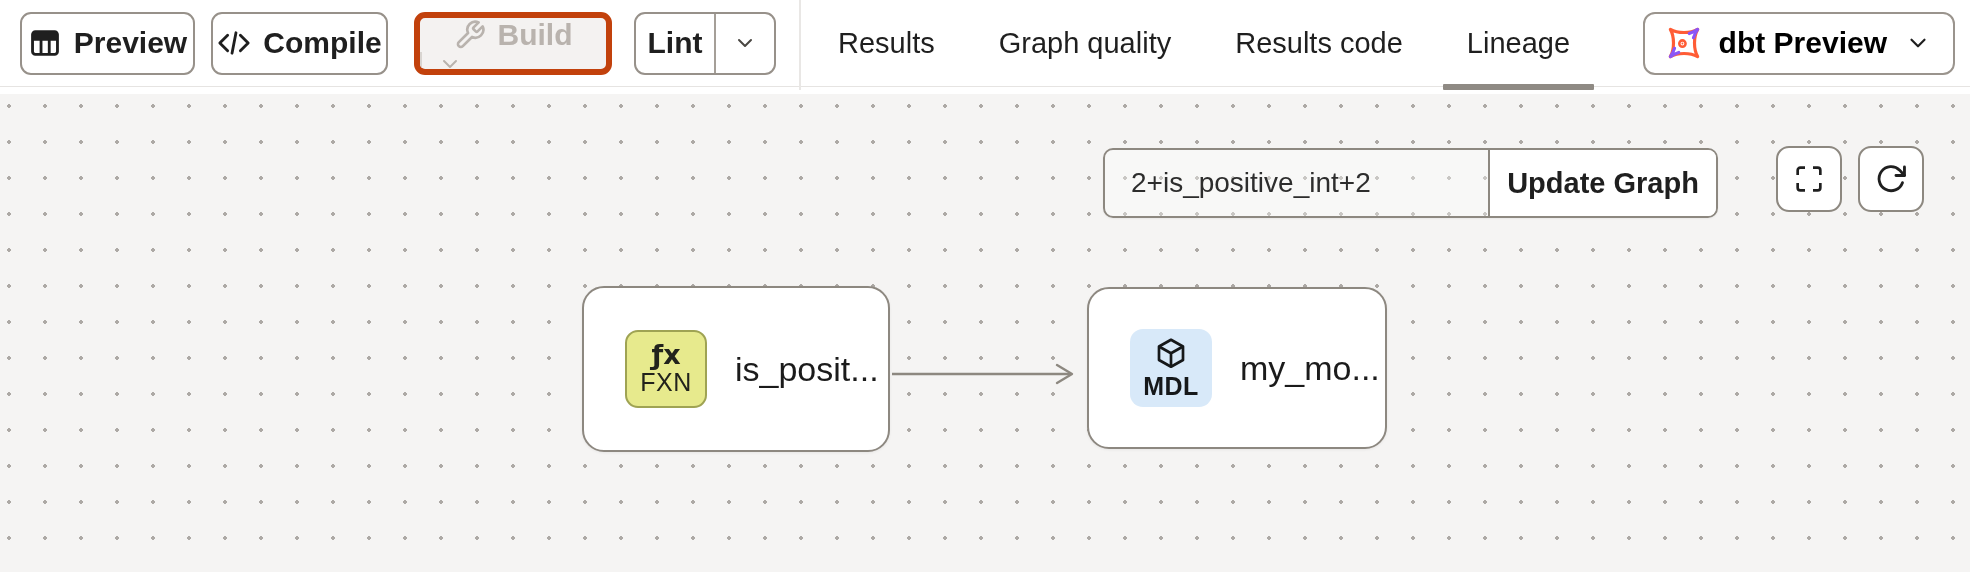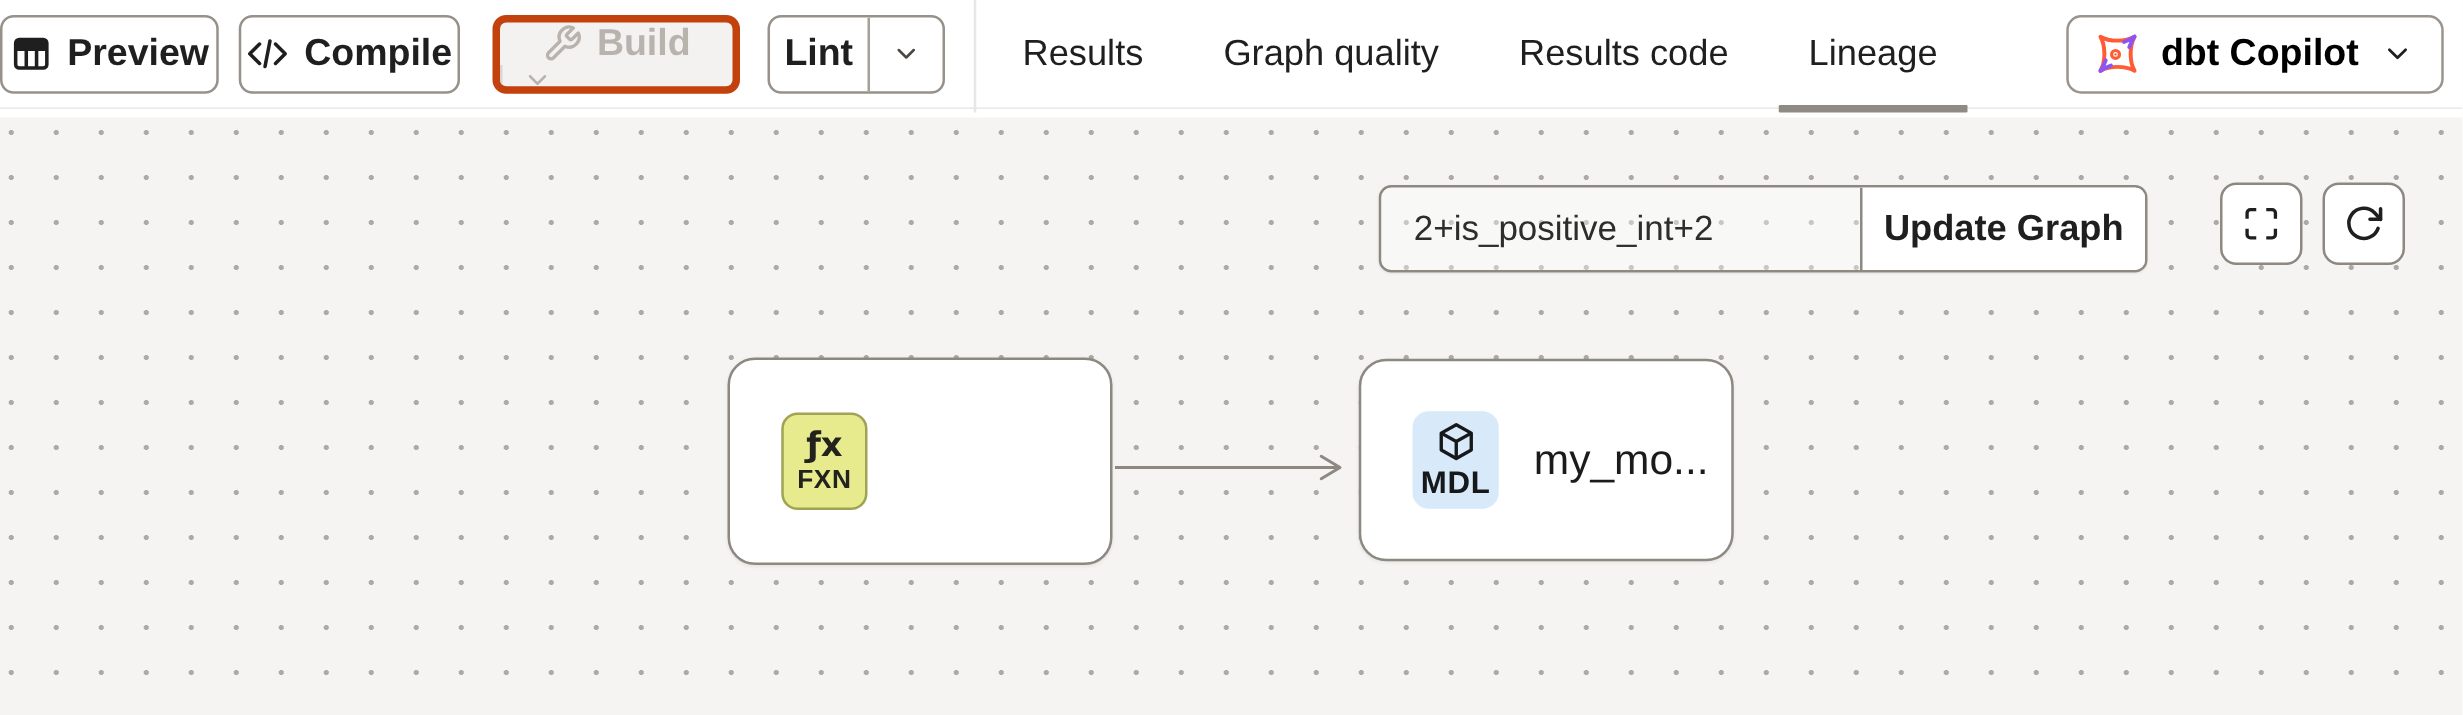--- a/index.html
+++ b/index.html
@@ -4,21 +4,21 @@
 <style>
   * { margin:0; padding:0; box-sizing:border-box; }
   html,body { width:1970px; height:572px; background:#ffffff; }
   body { font-family:"Liberation Sans","DejaVu Sans",sans-serif; color:#1f1f1f; overflow:hidden; }
   .app { position:relative; width:1970px; height:572px; }
 
   
   .header {
     position:absolute; top:0; left:0; width:1970px; height:87px;
     background:#ffffff; border-bottom:1px solid #e6e4e2;
-    display:flex; align-items:center; 
+    display:flex; align-items:center; padding-left:20px;
   }
   .btn {
     display:flex; align-items:center; justify-content:center; gap:12px;
     height:63px; border:2px solid #97918a; border-radius:11px; background:#ffffff;
     font-size:30px; font-weight:600; color:#1f1f1f; cursor:pointer; flex:none;
   }
   .btn svg { flex:none; }
   .btn-preview { width:175px; }
   .btn-compile { width:177px; margin-left:16px; }
   .split {
@@ -94,26 +94,26 @@
   .icon-btn.refresh { left:1858px; }
 
   .node {
     position:absolute; background:#ffffff; border:2px solid #8d8880; border-radius:22px;
     display:flex; align-items:center; gap:28px; padding-left:41px; cursor:pointer;
     box-shadow:0 1px 3px rgba(0,0,0,0.06);
   }
   .node-fxn { left:582px; top:192px; width:308px; height:166px; }
   .node-mdl { left:1087px; top:193px; width:300px; height:162px; }
   .tile {
-    width:69px; height:78px; border-radius:13px; flex:none;
+    width:82px; height:78px; border-radius:13px; flex:none;
     display:flex; flex-direction:column; align-items:center; justify-content:center;
   }
   .tile-fxn { background:#e7ea8d; border:2px solid #9fa353; color:#22231c; }
   .tile-fxn .tile-symbol { font-family:"DejaVu Sans",sans-serif; font-size:27px; font-weight:600; line-height:1.05; }
-  .tile-fxn .tile-code { font-size:21px; font-weight:700; letter-spacing:0.5px; line-height:1.1; }
+  .tile-fxn .tile-code { font-size:25px; font-weight:400; letter-spacing:0.5px; line-height:1.1; }
   .tile-mdl { background:#d8e9f9; color:#16181a; gap:1px; }
   .tile-mdl .tile-code { font-size:25px; font-weight:600; letter-spacing:0.5px; line-height:1.1; }
   .node-label { font-size:34px; color:#1b1b1b; white-space:nowrap; overflow:hidden; }
 
   .edge { position:absolute; left:0; top:0; pointer-events:none; }
 </style>
 </head>
 <body>
 
 <div class="app">
@@ -197,21 +197,21 @@
     <button class="copilot">
       <span style="display:flex;">
         <svg width="42" height="42" viewBox="0 0 40 40" fill="none" stroke-linecap="round" stroke-linejoin="round">
           <path d="M7 7 C14 11 26 11 33 7 C29 14 29 26 33 33 C26 29 14 29 7 33 C11 26 11 14 7 7 Z" stroke="#ff5c35" stroke-width="3"></path>
           <path d="M25 11 C28 10 31 8.5 33 7 C31.5 9 30 12 29 15" stroke="#8b55f6" stroke-width="3"></path>
           <path d="M15 29 C12 30 9 31.5 7 33 C8.5 31 10 28 11 25" stroke="#8b55f6" stroke-width="3"></path>
           <circle cx="18.5" cy="20.5" r="3" stroke="#ff5c35" stroke-width="2.4"></circle>
           <circle cx="18.5" cy="20.5" r="0.9" fill="#ff5c35"></circle>
         </svg>
       </span>
-      <span>dbt Copilot</span>
+      <span>dbt Preview</span>
       <span style="display:flex; margin-left:4px;">
         <svg width="26" height="26" viewBox="0 0 24 24" fill="none" stroke="#1f1f1f" stroke-width="2" stroke-linecap="round" stroke-linejoin="round">
             <polyline points="6 9 12 15 18 9"></polyline>
           </svg>
       </span>
     </button>
   </div>
 
   <div class="canvas">
 
@@ -243,20 +243,21 @@
     <svg class="edge" width="1970" height="478">
       <line x1="892" y1="280" x2="1070" y2="280" stroke="#8d8880" stroke-width="2.4"></line>
       <polyline points="1057,271 1072,280 1057,289" fill="none" stroke="#8d8880" stroke-width="2.4" stroke-linecap="round" stroke-linejoin="round"></polyline>
     </svg>
 
     <div class="node node-fxn">
       <div class="tile tile-fxn">
         <span class="tile-symbol">ƒx</span>
         <span class="tile-code">FXN</span>
       </div>
+      <span class="node-label">is_posit...</span>
     </div>
 
     <div class="node node-mdl">
       <div class="tile tile-mdl">
         <span style="display:flex;">
           <svg width="36" height="36" viewBox="0 0 24 24" fill="none" stroke="#16181a" stroke-width="1.8" stroke-linejoin="round">
             <path d="M12 2.5l8 4.5v9l-8 4.5-8-4.5V7z"></path>
             <path d="M12 11.5L4 7 M12 11.5l8-4.5 M12 11.5v8.5"></path>
           </svg>
         </span>

